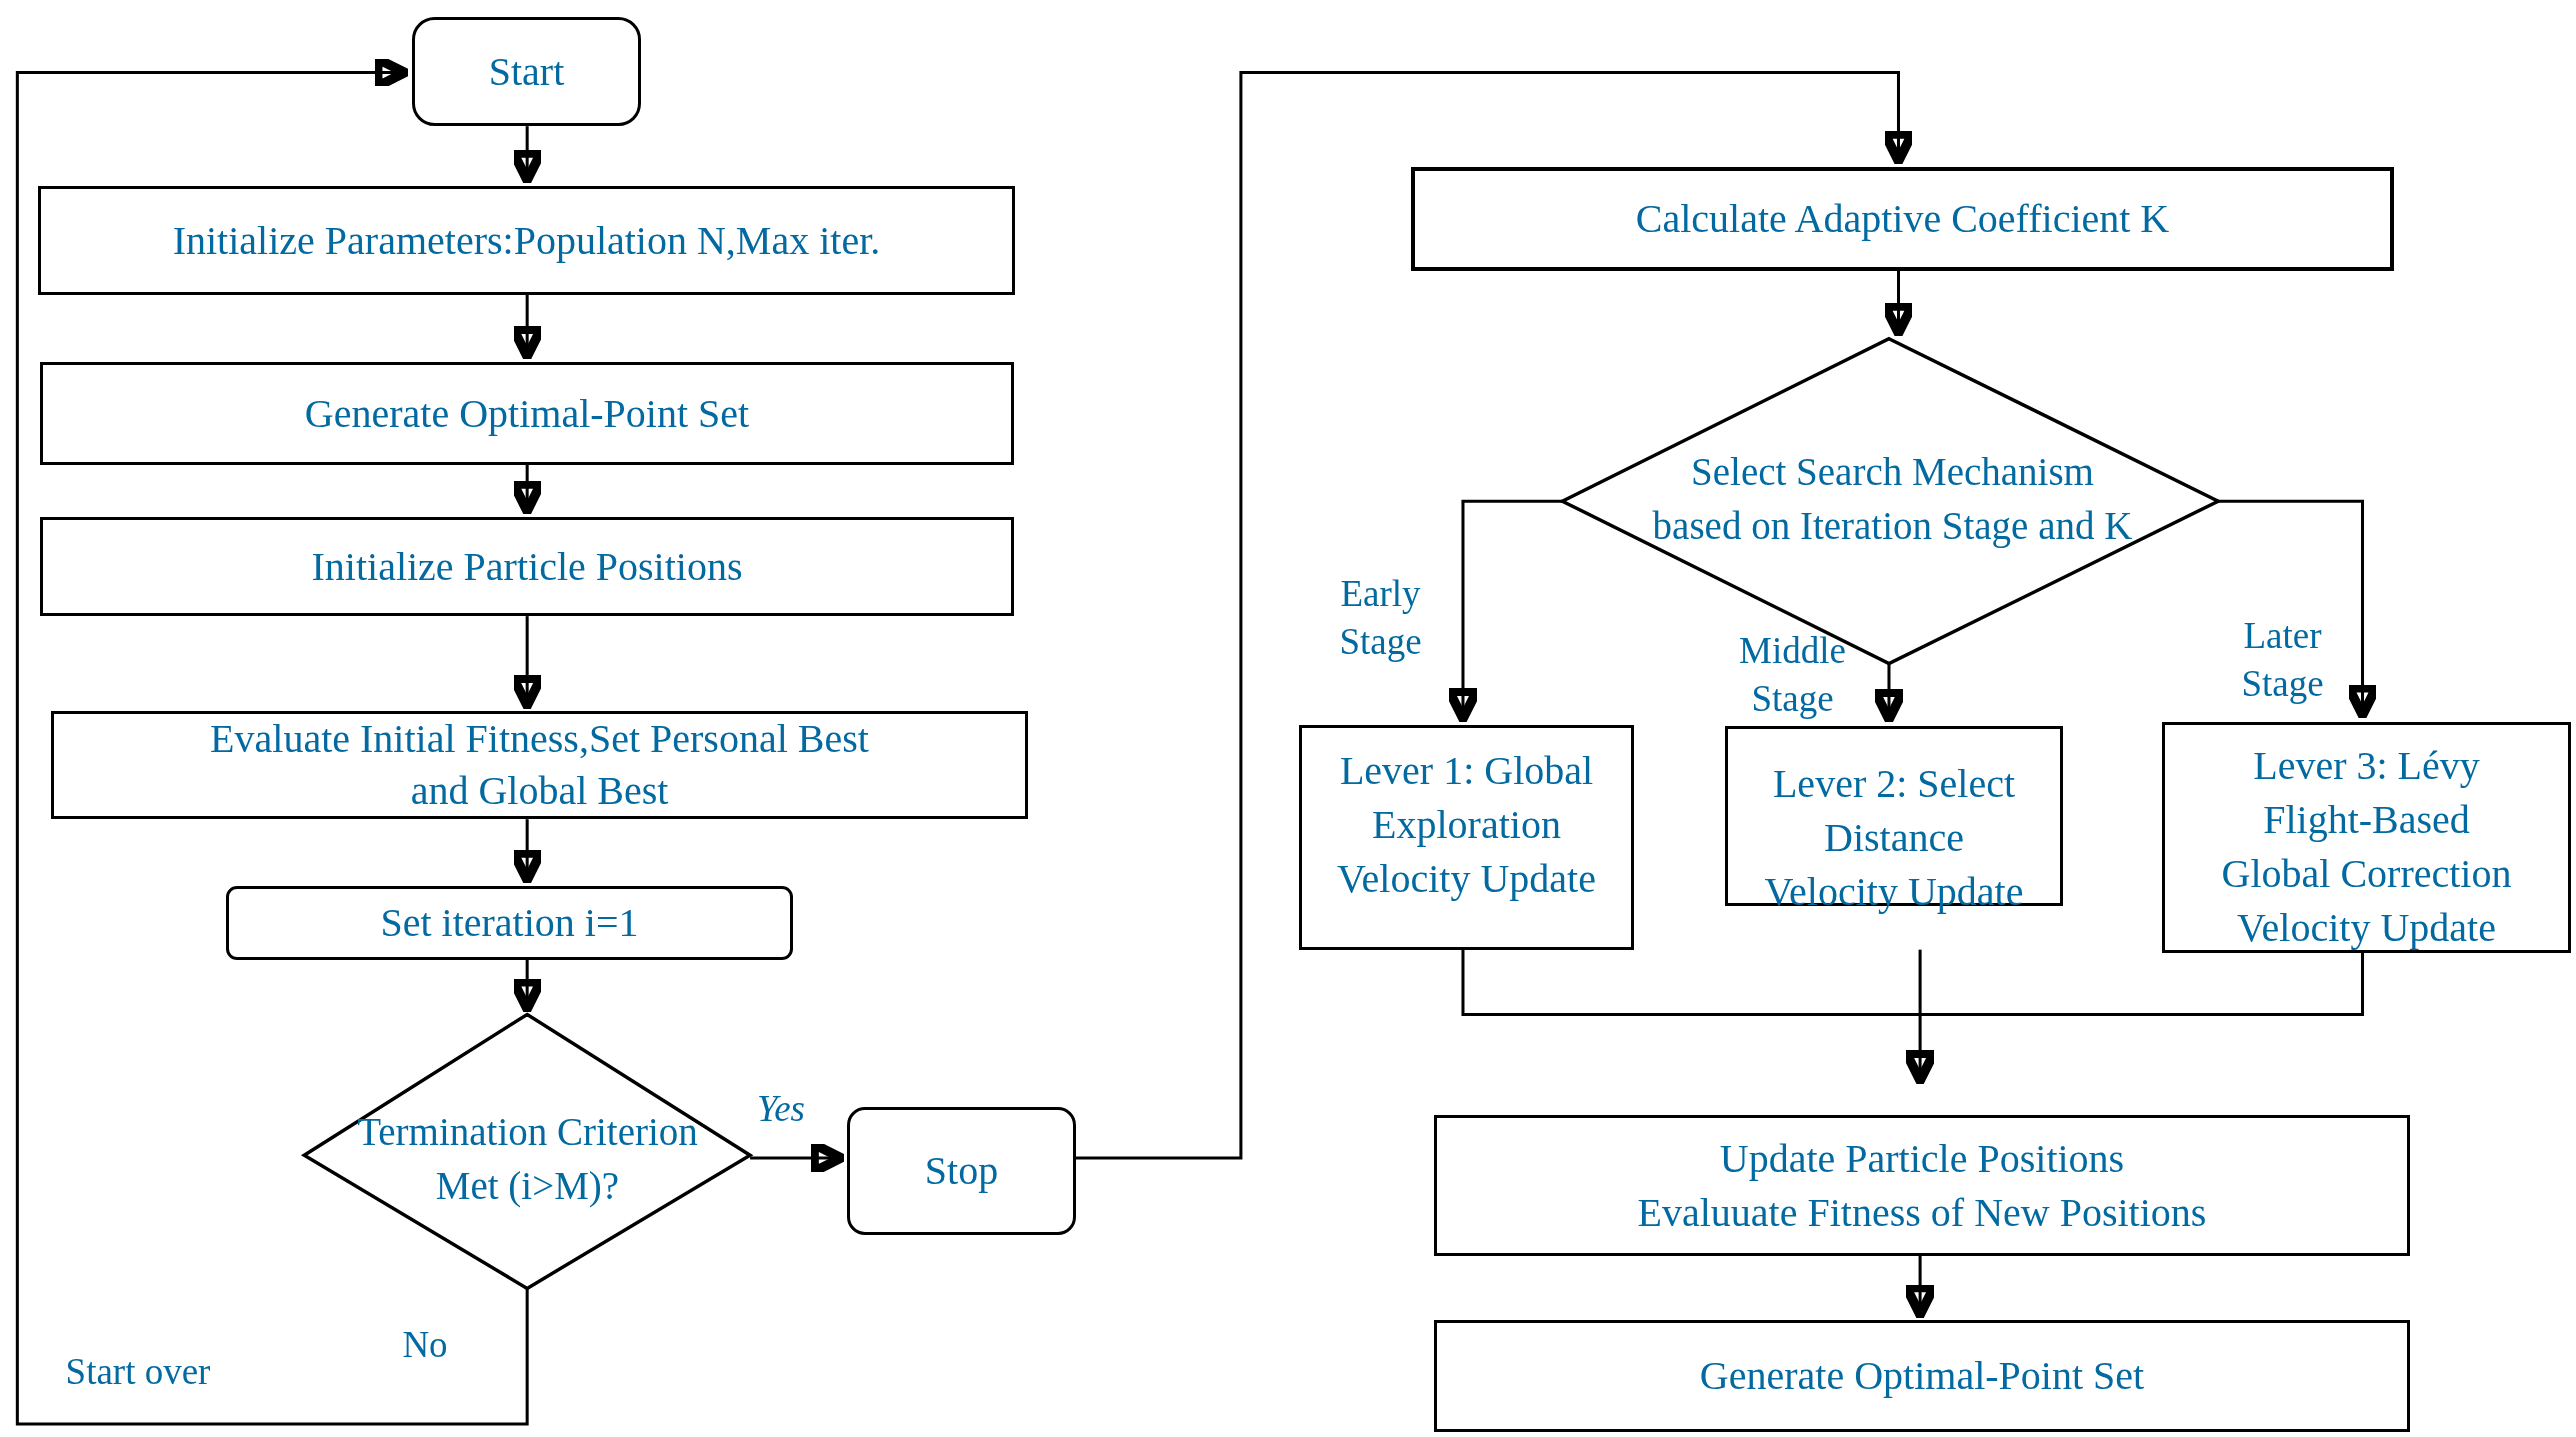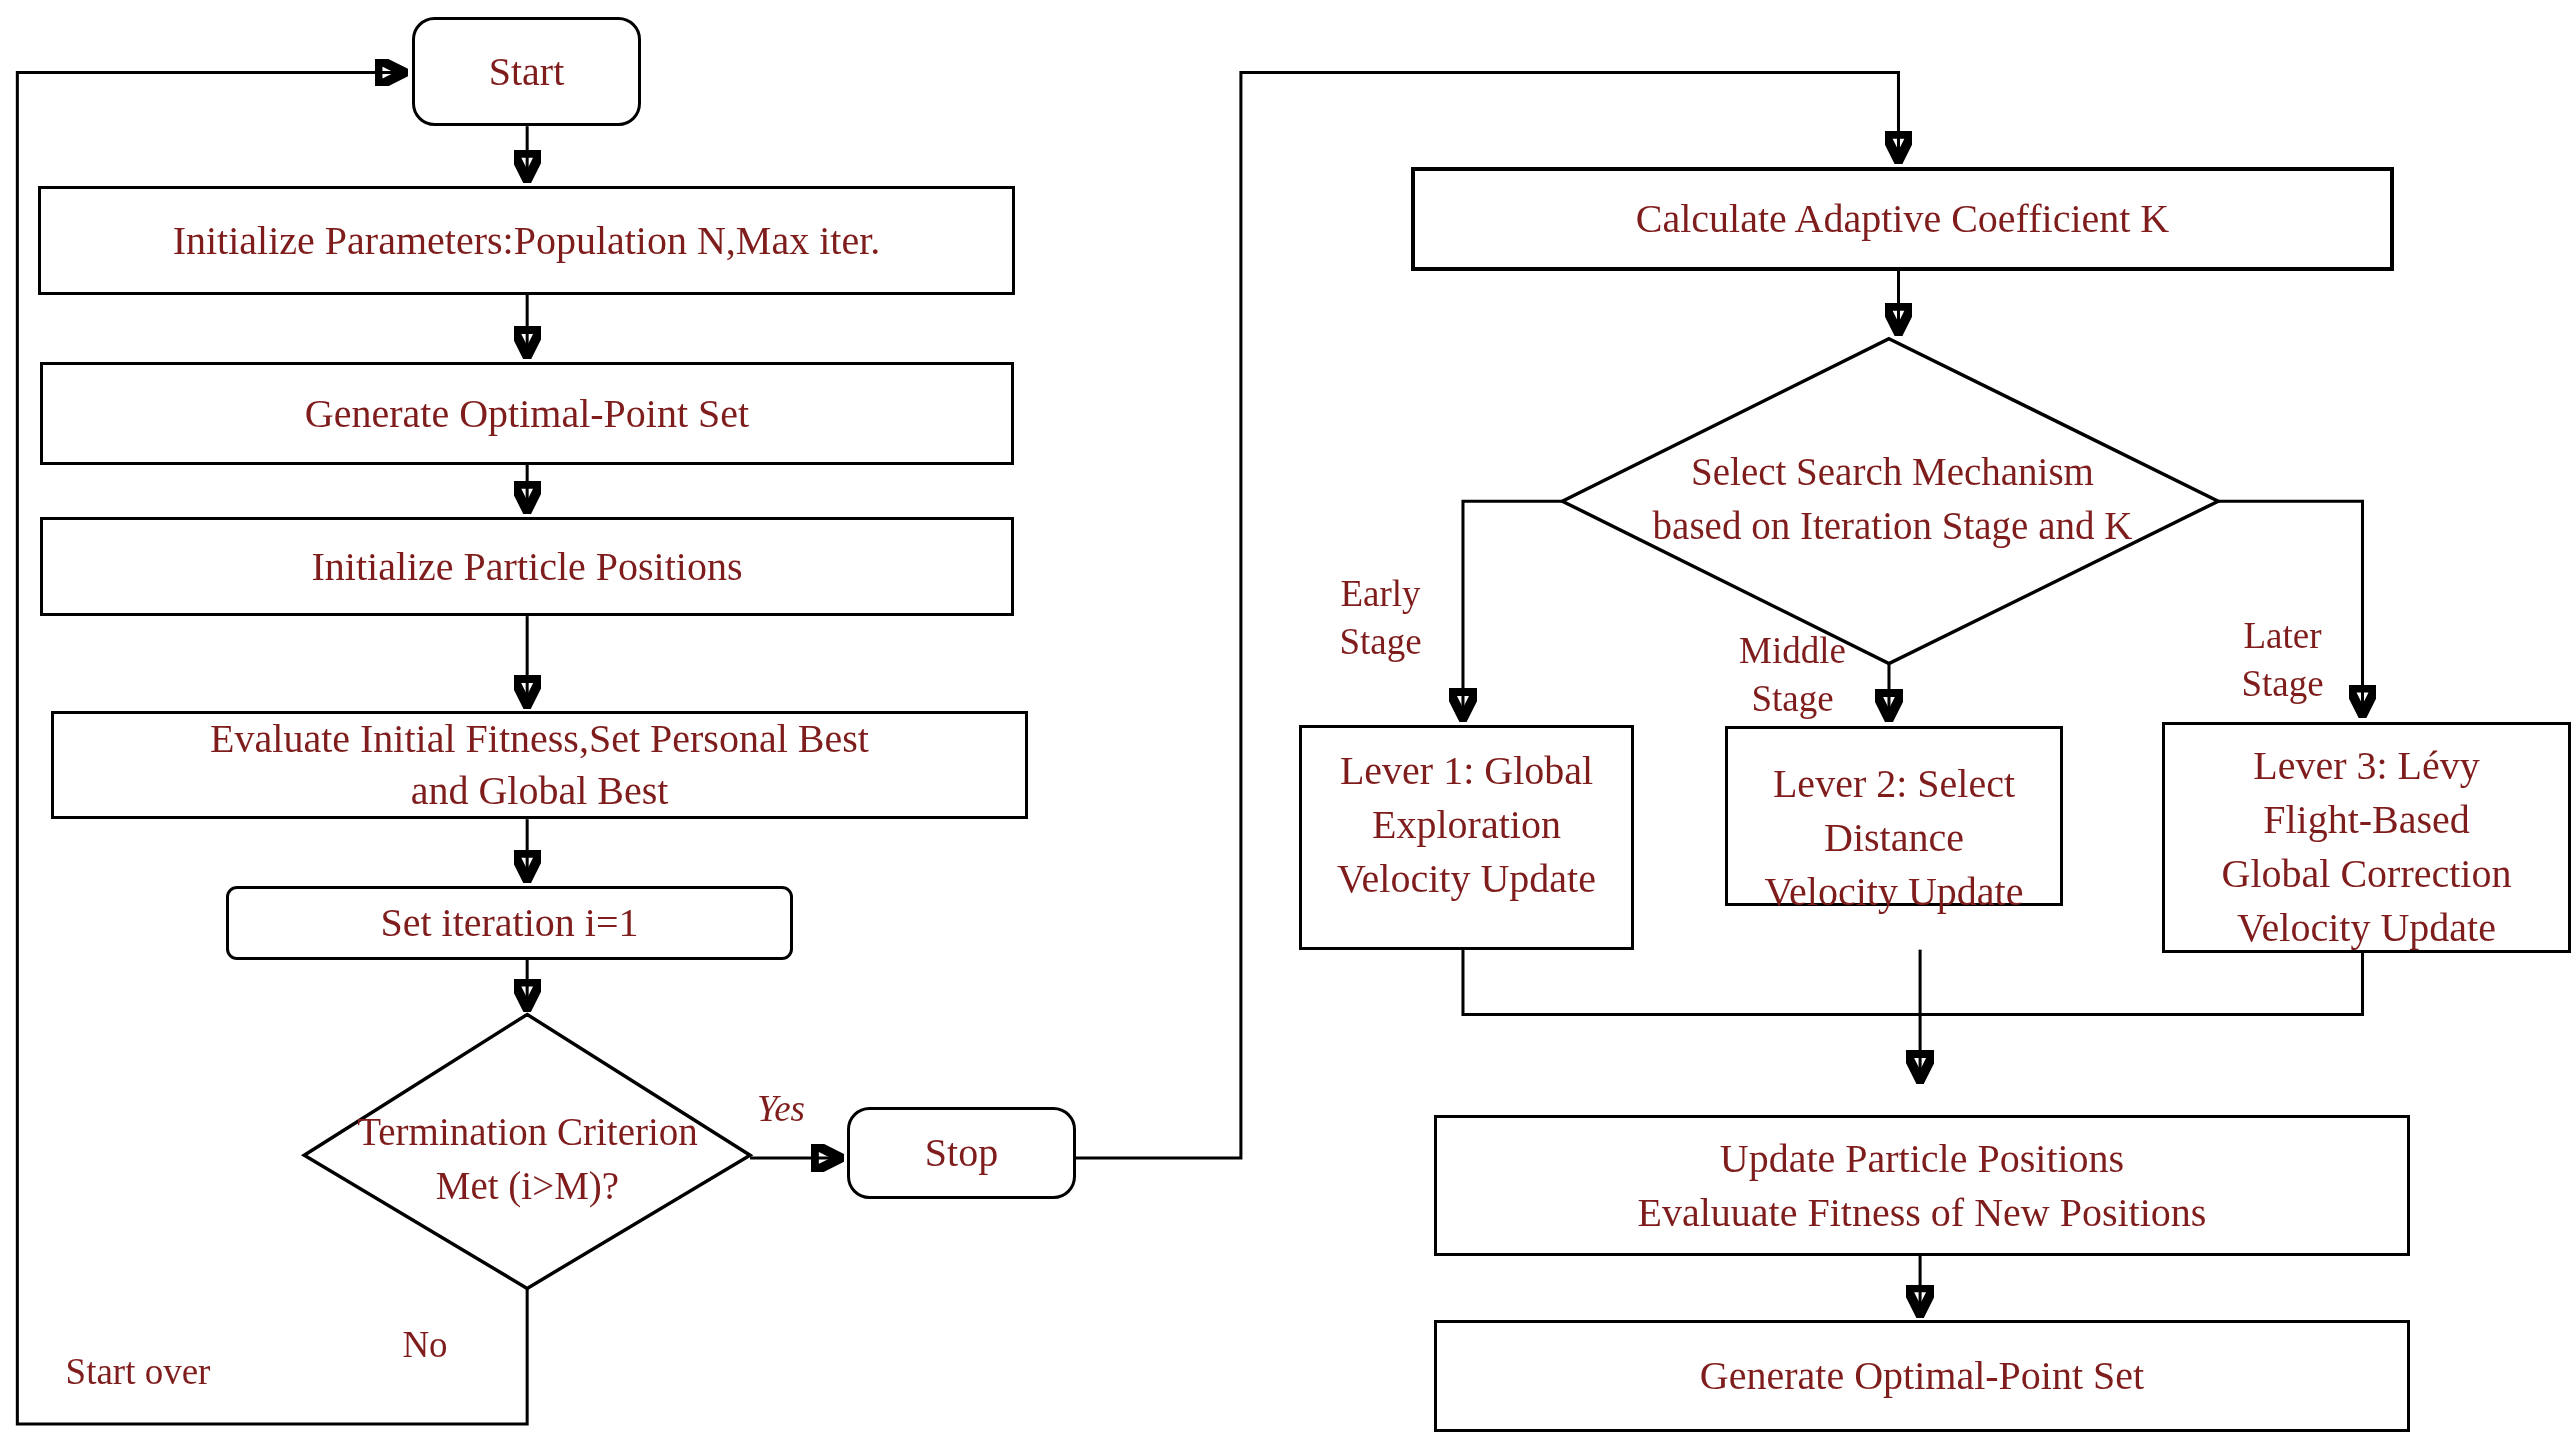--- a/index.html
+++ b/index.html
@@ -6,21 +6,21 @@
     margin: 0;
     padding: 0;
     background: #ffffff;
   }
   .stage {
     position: relative;
     width: 2576px;
     height: 1437px;
     background: #ffffff;
     font-family: "Liberation Serif", "DejaVu Serif", serif;
-    color: #7f1d1d;
+    color: #0369a1;
     overflow: hidden;
   }
   .wires {
     position: absolute;
     left: 0; top: 0;
     width: 2576px;
     height: 1437px;
   }
   .wires path, .wires polyline {
     fill: none;
@@ -138,21 +138,21 @@
 
   <div class="node" style="left:226px; top:886px; width:567px; height:74px;border-radius:11px;">
     <span>Set iteration i=1</span>
   </div>
 
   <div class="diamond-label" style="left:251px; top:1098px; width:553px; height:121px;">
     <span>Termination Criterion
 Met (i&gt;M)?</span>
   </div>
 
-  <div class="node terminator" style="left:847px; top:1107px; width:229px; height:92px;">
+  <div class="node terminator" style="left:847px; top:1107px; width:229px; height:128px;border-radius:18px;">
     <span>Stop</span>
   </div>
 
   <div class="node thick" style="left:1411px; top:167px; width:983px; height:104px;">
     <span>Calculate Adaptive Coefficient K</span>
   </div>
 
   <div class="diamond-label" style="left:1560px; top:438px; width:665px; height:121px;">
     <span>Select Search Mechanism
 based on Iteration Stage and K</span>

